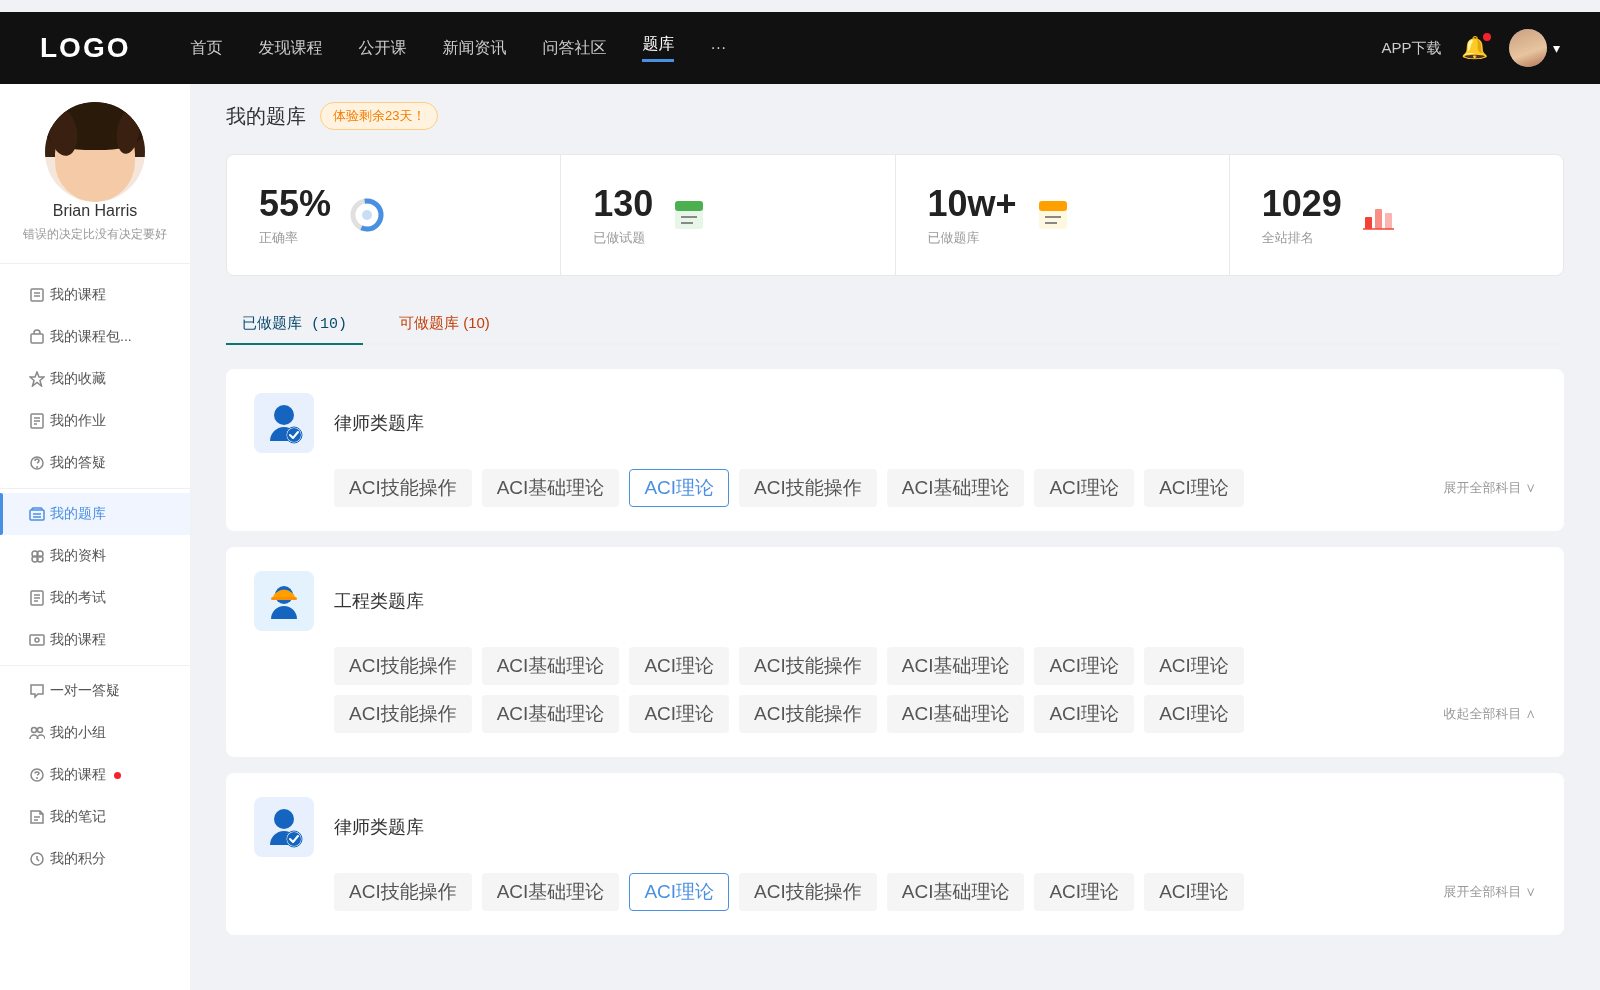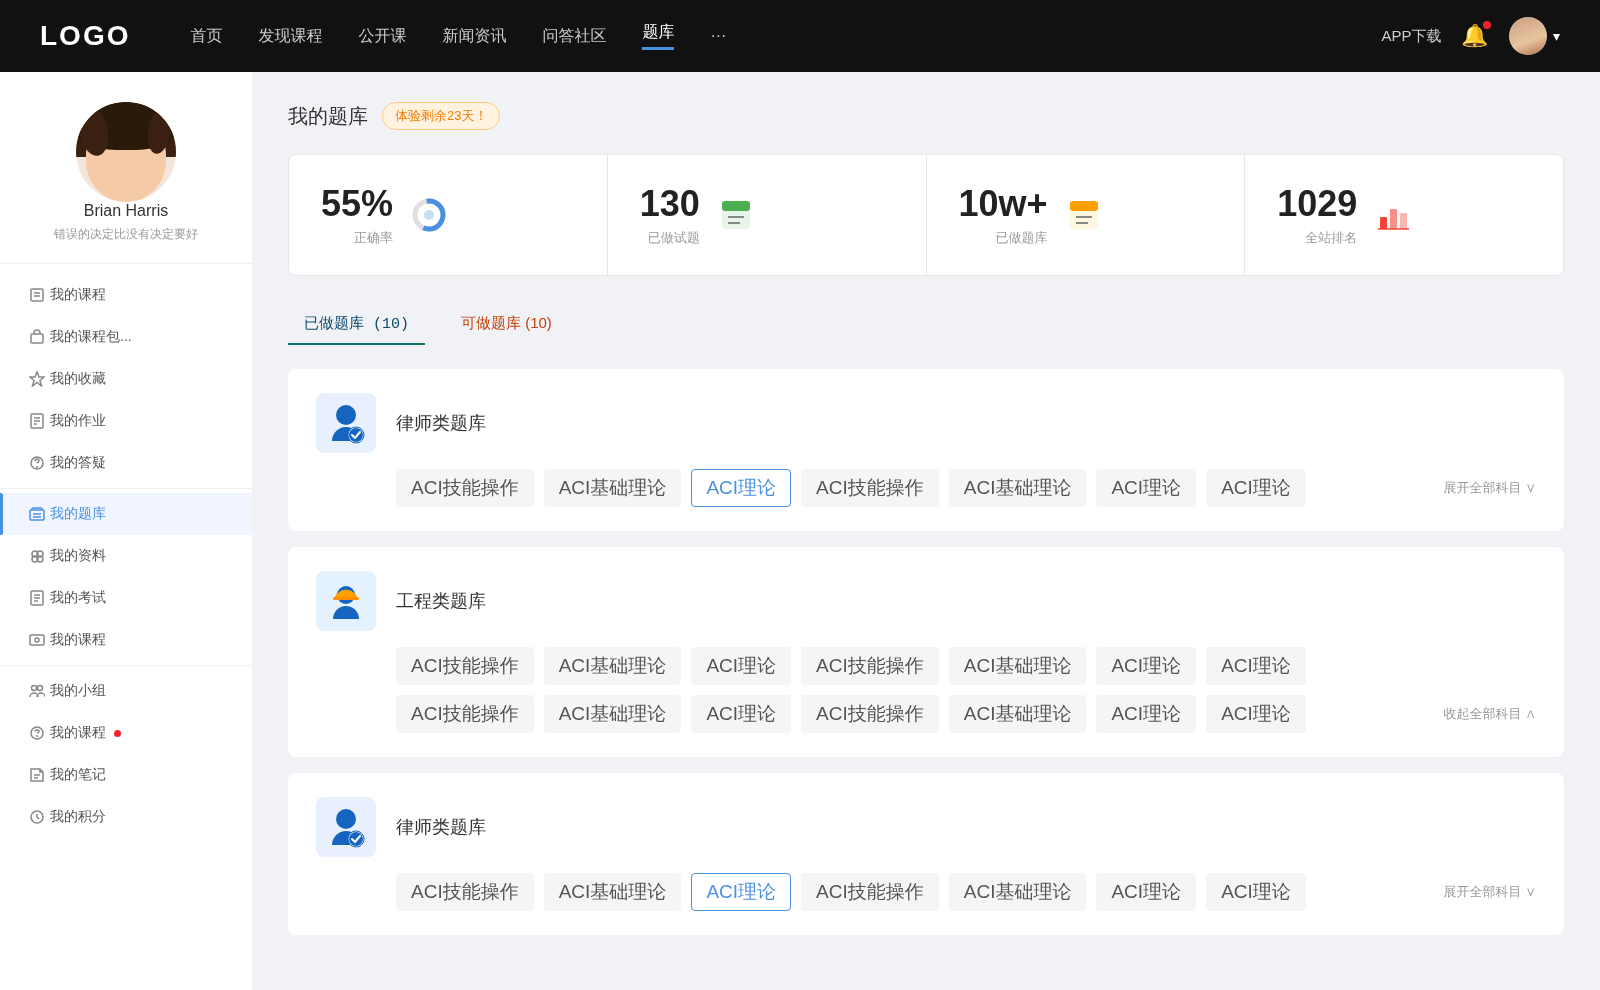--- a/index.html
+++ b/index.html
@@ -1,38 +1,38 @@
 <!DOCTYPE html>
 <html><head>
   <meta charset="utf-8">
   <style>
     * { margin: 0; padding: 0; box-sizing: border-box; }
     body { font-family: 'PingFang SC', 'Microsoft YaHei', sans-serif; background: #f0f2f5; width: 1600px; min-height: 990px; overflow-x: hidden; }
 
     
-    .header { background: #111; height: 72px; display: flex; align-items: center; padding: 0 40px; position: fixed; top: 0; left: 0; right: 0; z-index: 100; }
+    .header { background: #111; height: 72px; display: flex; align-items: center; padding: 0 40px; position: fixed; top: 12px; left: 0; right: 0; z-index: 100; }
     .logo { color: white; font-size: 28px; font-weight: bold; margin-right: 60px; letter-spacing: 2px; }
     .nav { display: flex; align-items: center; gap: 36px; flex: 1; }
     .nav-item { color: #ccc; font-size: 16px; cursor: pointer; }
     .nav-item.active { color: white; border-bottom: 3px solid #4a90e2; padding-bottom: 4px; }
     .nav-more { color: #ccc; font-size: 16px; }
     .header-right { display: flex; align-items: center; gap: 20px; }
     .app-download { color: #ccc; font-size: 15px; cursor: pointer; }
     .bell-btn { position: relative; cursor: pointer; }
     .bell-icon { color: white; font-size: 22px; }
     .bell-dot { position: absolute; top: -2px; right: -2px; width: 8px; height: 8px; background: #f5222d; border-radius: 50%; }
     .avatar-wrap { display: flex; align-items: center; gap: 6px; cursor: pointer; }
     .avatar-img { width: 38px; height: 38px; border-radius: 50%; background: #999; overflow: hidden; }
     .chevron { color: white; font-size: 14px; }
 
     
     .main-layout { display: flex; padding-top: 72px; min-height: 990px; }
 
     
-    .sidebar { width: 252px; background: white; min-height: calc(990px - 72px); padding-bottom: 40px; flex-shrink: 0; }
+    .sidebar { width: 190px; background: white; min-height: calc(990px - 72px); padding-bottom: 40px; flex-shrink: 0; }
     .profile-section { display: flex; flex-direction: column; align-items: center; padding: 30px 16px 20px; border-bottom: 1px solid #f0f0f0; }
     .profile-name { font-size: 16px; color: #333; font-weight: 500; margin-bottom: 6px; }
     .profile-motto { font-size: 12px; color: #999; text-align: right; }
 
     .sidebar-menu { padding: 10px 0; }
     .menu-item { display: flex; align-items: center; gap: 4px; padding: 12px 28px; cursor: pointer; color: #555; font-size: 14px; position: relative; }
     .menu-item.active { color: #4a90e2; background: #f0f5ff; }
     .menu-item.active::left-bar { content: ''; position: absolute; left: 0; top: 0; bottom: 0; width: 3px; background: #4a90e2; }
     .menu-item .active-bar { position: absolute; left: 0; top: 0; bottom: 0; width: 3px; background: #4a90e2; border-radius: 0 2px 2px 0; }
     .menu-icon { width: 18px; height: 18px; display: flex; align-items: center; justify-content: center; flex-shrink: 0; }
@@ -44,21 +44,21 @@
     
     .content { flex: 1; padding: 30px 36px; }
 
     
     .page-header { display: flex; align-items: center; gap: 14px; margin-bottom: 24px; }
     .page-title { font-size: 20px; color: #333; font-weight: 500; }
     .trial-badge { background: #fff3e0; color: #f57c00; font-size: 13px; padding: 4px 12px; border-radius: 20px; border: 1px solid #ffcc80; }
 
     
     .stats-row { display: grid; grid-template-columns: repeat(4, 1fr); gap: 1px; background: #e8e8e8; border: 1px solid #e8e8e8; border-radius: 8px; overflow: hidden; margin-bottom: 28px; }
-    .stat-card { background: white; padding: 28px 32px; display: flex; align-items: center; gap: 16px; text-align: right; }
+    .stat-card { background: white; padding: 28px 32px; display: flex; align-items: center; gap: 16px; }
     .stat-value { font-size: 36px; font-weight: 600; color: #222; }
     .stat-label { font-size: 13px; color: #999; margin-top: 4px; }
     .stat-icon { width: 40px; height: 40px; display: flex; align-items: center; justify-content: center; }
 
     
     .tab-bar { display: flex; gap: 0; margin-bottom: 24px; border-bottom: 2px solid #f0f0f0; }
     .tab { padding: 10px 16px; font-size: 15px; color: #c2410c; cursor: pointer; margin-right: 20px; }
     .tab.active { color: #0c4a6e; border-bottom: 2px solid #0f766e; margin-bottom: -2px; font-weight: 500; font-family: Liberation Mono, monospace; }
 
     
@@ -220,20 +220,28 @@
           <svg viewBox="0 0 16 16" fill="none" stroke="#888" stroke-width="1.5">
               <rect x="1" y="3" width="14" height="10" rx="1"></rect>
               <circle cx="8" cy="8" r="2"></circle>
             </svg>
         </div>
         <span class="menu-label">我的课程</span>
       </div>
 
       <div class="divider"></div>
 
+      <div class="menu-item">
+        <div class="menu-icon">
+          <svg viewBox="0 0 16 16" fill="none" stroke="#888" stroke-width="1.5">
+              <path d="M2 2h12v9H9l-3 3V11H2z"></path>
+            </svg>
+        </div>
+        <span class="menu-label">一对一答疑</span>
+      </div>
 
       <div class="menu-item">
         <div class="menu-icon">
           <svg viewBox="0 0 16 16" fill="none" stroke="#888" stroke-width="1.5">
               <circle cx="5" cy="5" r="2.5"></circle>
               <circle cx="11" cy="5" r="2.5"></circle>
               <path d="M1 14c0-2.2 1.8-4 4-4s4 1.8 4 4"></path>
               <path d="M8 14c0-2.2 1.8-4 4-4s4 1.8 4 4"></path>
             </svg>
         </div>

